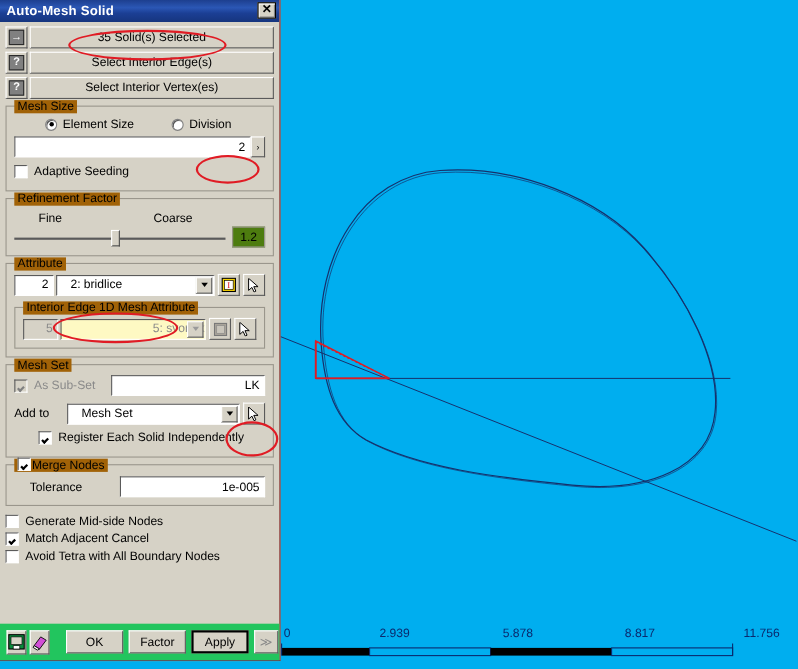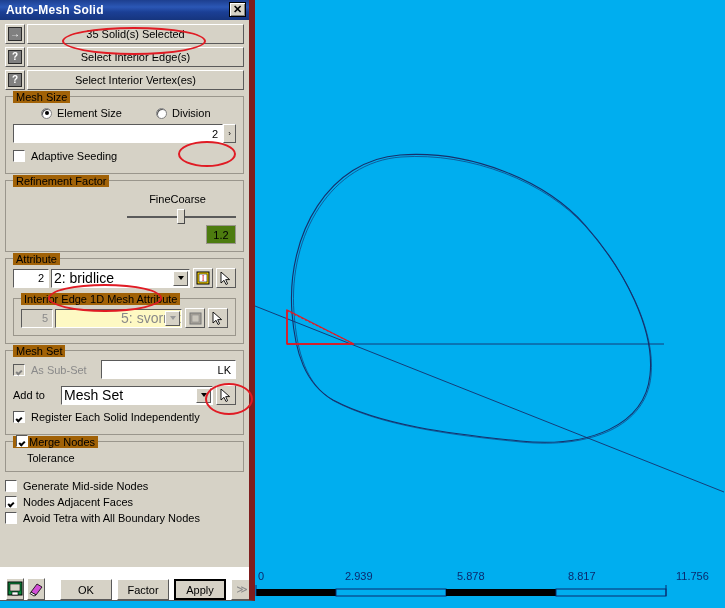--- a/index.html
+++ b/index.html
@@ -14,21 +14,21 @@
   
   #viewport{position:absolute;left:0;top:0;width:725px;height:608px;background:#00AEEF;}
   #viewport svg{position:absolute;left:0;top:0;}
 
   .ruler-label{position:absolute;color:#0a2a6e;font-size:11px;font-family:"Liberation Sans",sans-serif;white-space:nowrap;}
 
   
   #dialog{
     position:absolute;left:0;top:0;width:255px;height:601px;
     background:#d6d2c6;
-    border-right:6px solid #7f1d1d;
+    border-right:1px solid #7f1d1d;
     border-bottom:1px solid #5a5a5a;
     box-sizing:border-box;
     overflow:hidden;
   }
   #titlebar{
     height:20px;
     background:linear-gradient(to bottom,#1d3f8f 0%,#2b57b5 35%,#1b3f95 60%,#16357e 100%);
     display:flex;align-items:center;
     padding:0 2px 0 6px;
     position:relative;
@@ -133,41 +133,41 @@
     position:absolute;left:46%;top:0px;width:8px;height:15px;
     background:#d6d2c6;border:1px solid;border-color:#fff #4a4a4a #4a4a4a #fff;
     box-sizing:border-box;cursor:pointer;
   }
 
   
   .combo{
     flex:1;height:19px;background:#fff;
     border:1px solid;border-color:#5a5a5a #fff #fff #5a5a5a;
     box-sizing:border-box;display:flex;align-items:center;
-    padding-left:2px;font-size:14px;position:relative;cursor:pointer;
+    padding-left:12px;font-size:11px;position:relative;cursor:pointer;
   }
   .combo.dis{background:#fef9c3;color:#8a8a8a;justify-content:flex-end;}
   .combo .arrow{
     position:absolute;right:1px;top:1px;width:15px;height:15px;
     background:#d6d2c6;border:1px solid;border-color:#fff #5a5a5a #5a5a5a #fff;
     box-sizing:border-box;display:flex;align-items:center;justify-content:center;
   }
   .combo .arrow i{
     display:block;width:0;height:0;border-left:3.5px solid transparent;border-right:3.5px solid transparent;border-top:4px solid #000;
   }
   .combo.dis .arrow i{border-top-color:#9a9a9a;}
 
   .minibtn{
     width:20px;height:20px;flex:0 0 20px;margin-left:3px;
     background:#d6d2c6;border:1px solid;border-color:#fff #5a5a5a #5a5a5a #fff;
     box-sizing:border-box;display:flex;align-items:center;justify-content:center;cursor:pointer;
   }
 
   
-  .btnbar{position:absolute;left:0;bottom:0;width:255px;height:33px;background:#ffffff;display:flex;align-items:flex-end;padding:0 6px;box-sizing:border-box;}
+  .btnbar{position:absolute;left:0;bottom:0;width:255px;height:33px;background:#22c55e;display:flex;align-items:center;padding:0 6px;box-sizing:border-box;}
   .tbtn{
     width:22px;height:22px;background:#d6d2c6;
     border:1px solid;border-color:#fff #5a5a5a #5a5a5a #fff;
     box-sizing:border-box;display:flex;align-items:center;justify-content:center;margin-right:3px;cursor:pointer;
   }
   .pbtn{
     height:21px;min-width:52px;margin-left:5px;
     background:#d6d2c6;border:1px solid;border-color:#fff #5a5a5a #5a5a5a #fff;
     box-sizing:border-box;display:flex;align-items:center;justify-content:center;
     font-size:11px;color:#000;cursor:pointer;padding:0 8px;
@@ -273,21 +273,21 @@
         <div class="spin">›</div>
       </div>
       <div class="cb-row" style="margin-top:7px;">
         <span class="cb"></span>
         <span>Adaptive Seeding</span>
       </div>
     </div>
 
     <div class="group" style="padding-top:12px;">
       <div class="legend">Refinement Factor</div>
-      <div style="display:flex;align-items:flex-end;flex-direction:column;">
+      <div style="display:flex;align-items:flex-end;">
         <div style="flex:1;">
           <div style="display:flex;justify-content:space-between;padding:0 30px 2px 22px;">
             <span>Fine</span>
             <span>Coarse</span>
           </div>
           <div class="slider-wrap">
             <div class="slider-track"></div>
             <div class="slider-thumb"></div>
           </div>
         </div>
@@ -358,42 +358,43 @@
           <span class="arrow">
               <i></i>
             </span>
         </div>
         <div class="minibtn">
           <svg width="12" height="13" viewBox="0 0 12 13">
             <path d="M1 0 L1 11 L4 8.3 L6 12.5 L7.6 11.7 L5.7 7.6 L9.6 7.6 Z" fill="#fff" stroke="#000" stroke-width="0.9"></path>
           </svg>
         </div>
       </div>
-      <div class="cb-row" style="margin-top:6px;">
+      <div class="cb-row" style="margin-top:6px;margin-left:22px;">
         <span class="cb on"></span>
         <span>Register Each Solid Independently</span>
       </div>
     </div>
 
     <div class="group" style="padding-top:10px;">
       <div class="legend" style="padding-left:16px;">Merge Nodes</div>
       <span class="cb on" style="position:absolute;top:-7px;left:10px;"></span>
       <div style="display:flex;align-items:center;">
         <span style="width:96px;padding-left:14px;box-sizing:border-box;">Tolerance</span>
+        <div class="textbox" style="flex:1;">1e-005</div>
       </div>
     </div>
 
     <div style="margin-top:8px;">
       <div class="cb-row">
         <span class="cb"></span>
         <span>Generate Mid-side Nodes</span>
       </div>
       <div class="cb-row">
         <span class="cb on"></span>
-        <span>Nodes Adjacent Faces</span>
+        <span>Match Adjacent Cancel</span>
       </div>
       <div class="cb-row">
         <span class="cb"></span>
         <span>Avoid Tetra with All Boundary Nodes</span>
       </div>
     </div>
   </div>
 
   <div class="btnbar">
     <div class="tbtn">

